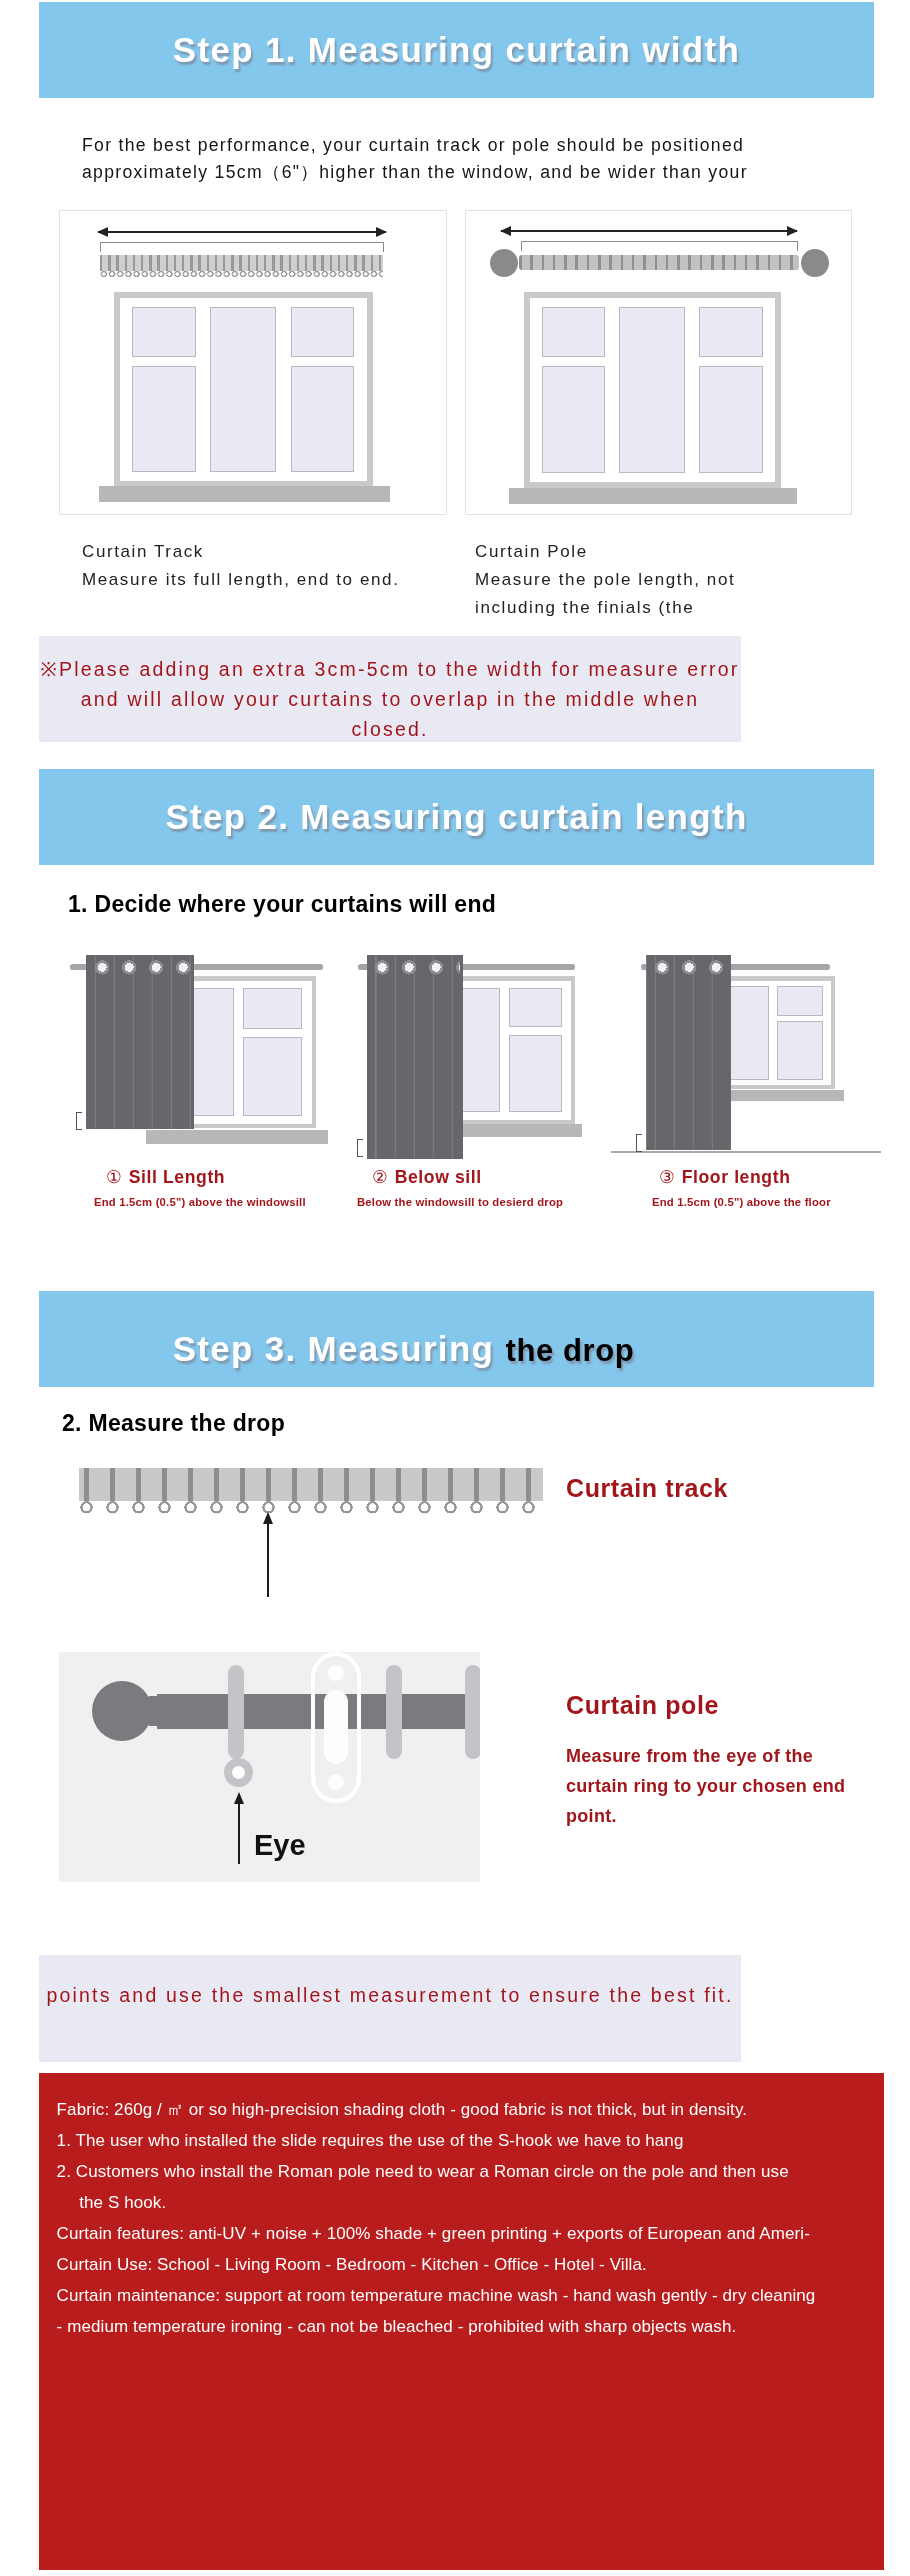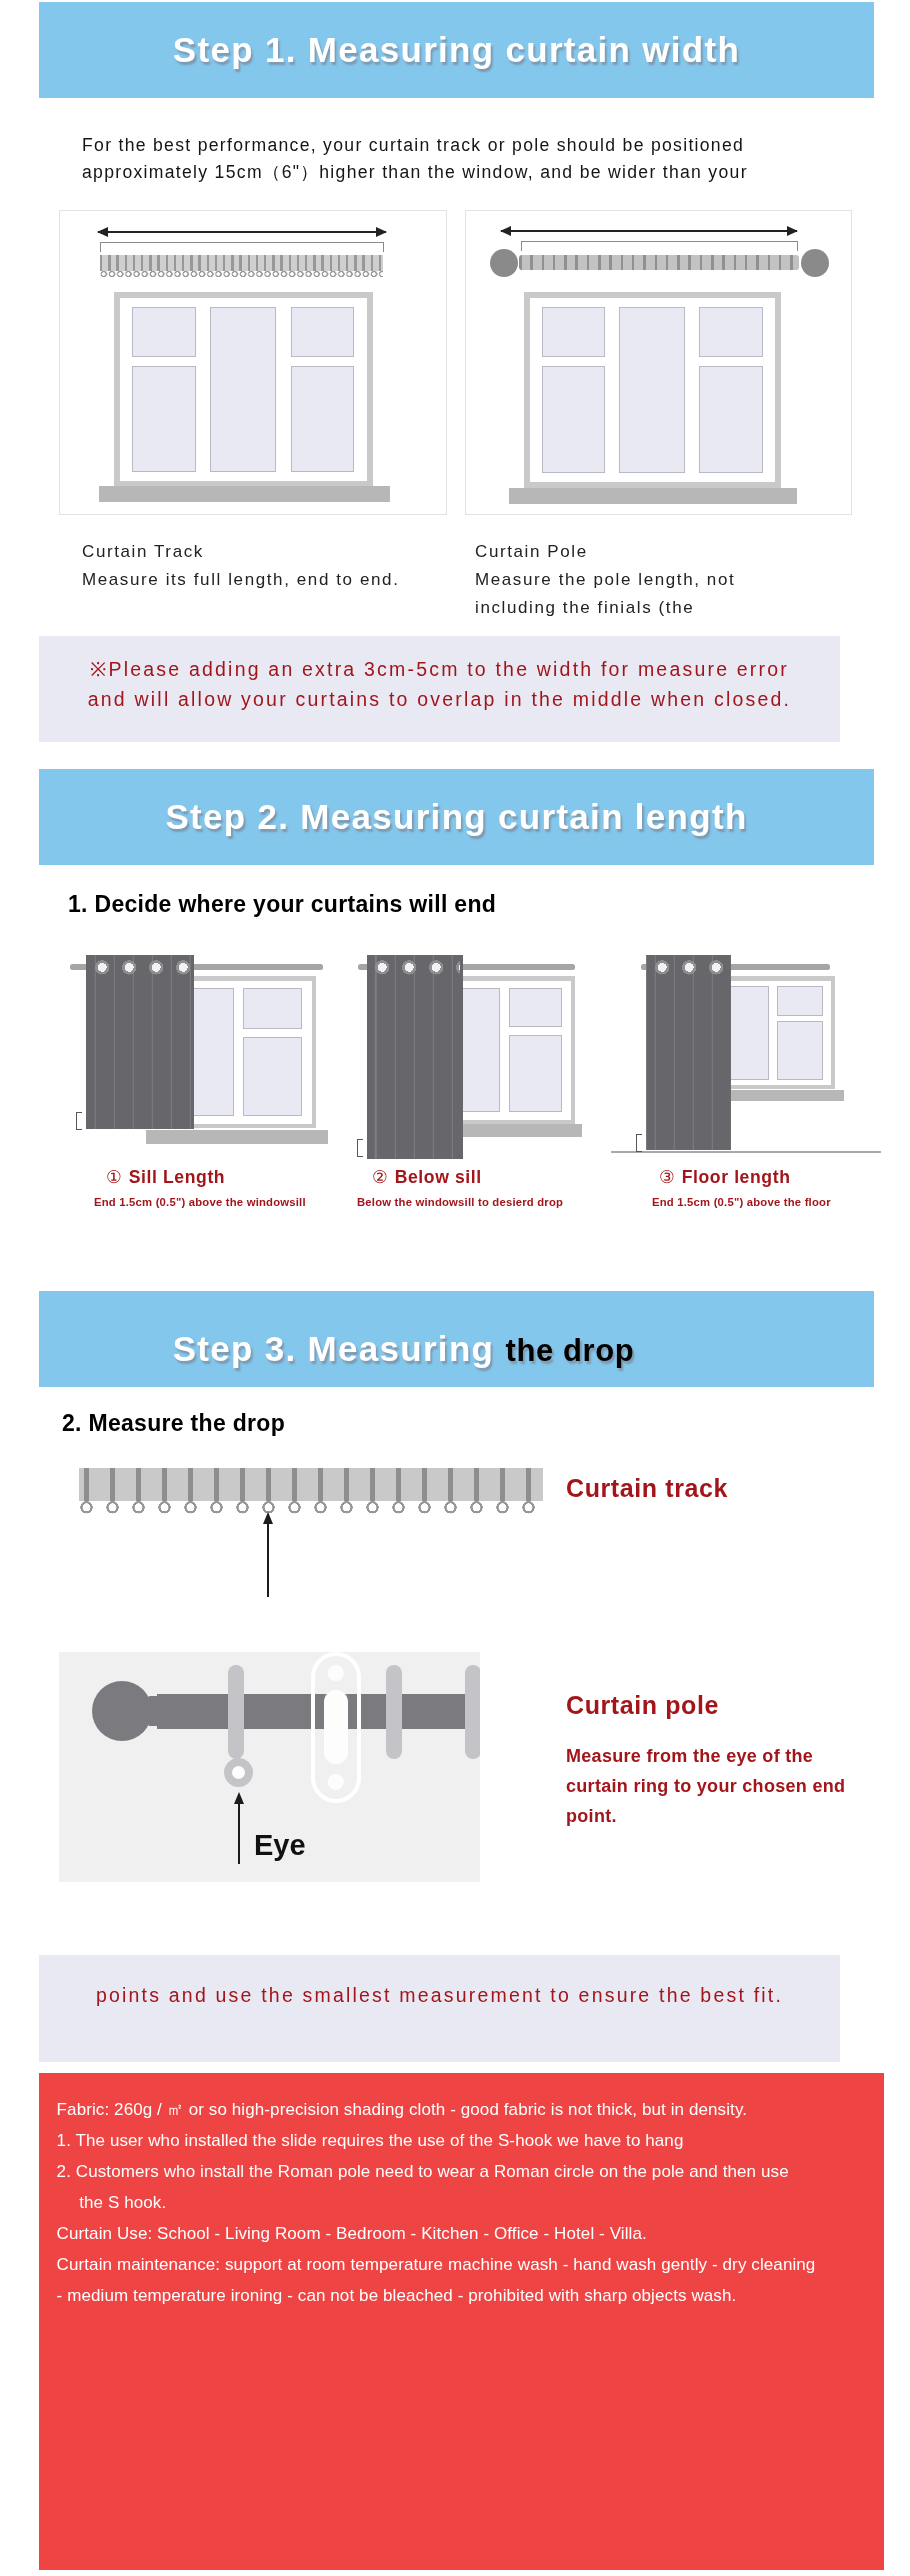--- a/index.html
+++ b/index.html
@@ -49,21 +49,21 @@
   .win{position:absolute;background:#c9c9c9;}
   .win-in{position:absolute;inset:5.7px;background:#ffffff;}
   .pane{position:absolute;background:#e9e9f3;border:0.6px solid #b9b9c4;}
   .sill{position:absolute;background:#b7b7b7;}
 
   
   .caption-title{position:absolute;font-size:17px;color:#222;letter-spacing:1.6px;}
   .caption-body{position:absolute;font-size:17px;color:#222;letter-spacing:1.6px;line-height:28px;}
 
   
-  .note{position:absolute;left:39px;width:801px;background:#E9E9F4;color:#A2161B;
+  .note{position:absolute;left:39px;width:702px;background:#E9E9F4;color:#A2161B;
         text-align:center;font-size:19.5px;letter-spacing:2.2px;line-height:30px;}
   #note1{top:636px;height:88px;padding-top:17.6px;box-sizing:content-box;}
   #note2{top:1955px;height:82px;padding-top:25px;box-sizing:content-box;}
 
   
   .sec-heading{position:absolute;font-size:23px;font-weight:bold;color:#000;letter-spacing:0.3px;}
 
   
   .cd{position:absolute;top:950px;height:209px;}
   #cd1{left:65px;width:263px;}
@@ -110,21 +110,21 @@
       border:8.2px solid #c4c4c8;background:#fdfdfd;box-sizing:border-box;}
   .p3-mount{position:absolute;left:252px;top:0px;width:50px;height:151px;border-radius:25px;
       border:4.4px solid #ffffff;box-sizing:border-box;}
   .p3-screw{position:absolute;left:50%;transform:translateX(-50%);width:16.4px;height:16.4px;
       border-radius:50%;background:#fdfdfd;}
   .p3-slot{position:absolute;left:50%;transform:translateX(-50%);top:34px;width:24px;height:74px;
       border-radius:12px;background:#fdfdfd;}
   .p3-eyelabel{position:absolute;left:195px;top:177px;font-size:29px;font-weight:bold;color:#111;}
 
   
-  .infobox{position:absolute;left:39px;top:2073px;width:845px;height:497px;background:#ef4444;
+  .infobox{position:absolute;left:39px;top:2073px;width:845px;height:497px;background:#b91c1c;
       color:#ffffff;font-size:17px;line-height:31px;padding:21.4px 16.4px 0 17.6px;box-sizing:border-box;
       letter-spacing:0.1px;}
   .info-line{white-space:nowrap;}
   .info-line.indent{padding-left:22.6px;}
 </style>
 </head>
 <body>
 
 <div class="page">
 
@@ -294,19 +294,20 @@
 
   <div class="note" id="note2">
     <div>points and use the smallest measurement to ensure the best fit.</div>
   </div>
 
   <div class="infobox">
     <div class="info-line">Fabric: 260g / ㎡ or so high-precision shading cloth - good fabric is not thick, but in density.</div>
     <div class="info-line">1. The user who installed the slide requires the use of the S-hook we have to hang</div>
     <div class="info-line">2. Customers who install the Roman pole need to wear a Roman circle on the pole and then use</div>
     <div class="info-line indent">the S hook.</div>
+    <div class="info-line">Curtain features: anti-UV + noise + 100% shade + green printing + exports of European and Ameri-</div>
     <div class="info-line">Curtain Use: School - Living Room - Bedroom - Kitchen - Office - Hotel - Villa.</div>
     <div class="info-line">Curtain maintenance: support at room temperature machine wash - hand wash gently - dry cleaning</div>
     <div class="info-line">- medium temperature ironing - can not be bleached - prohibited with sharp objects wash.</div>
   </div>
 
 </div>
 
 
 </body></html>

